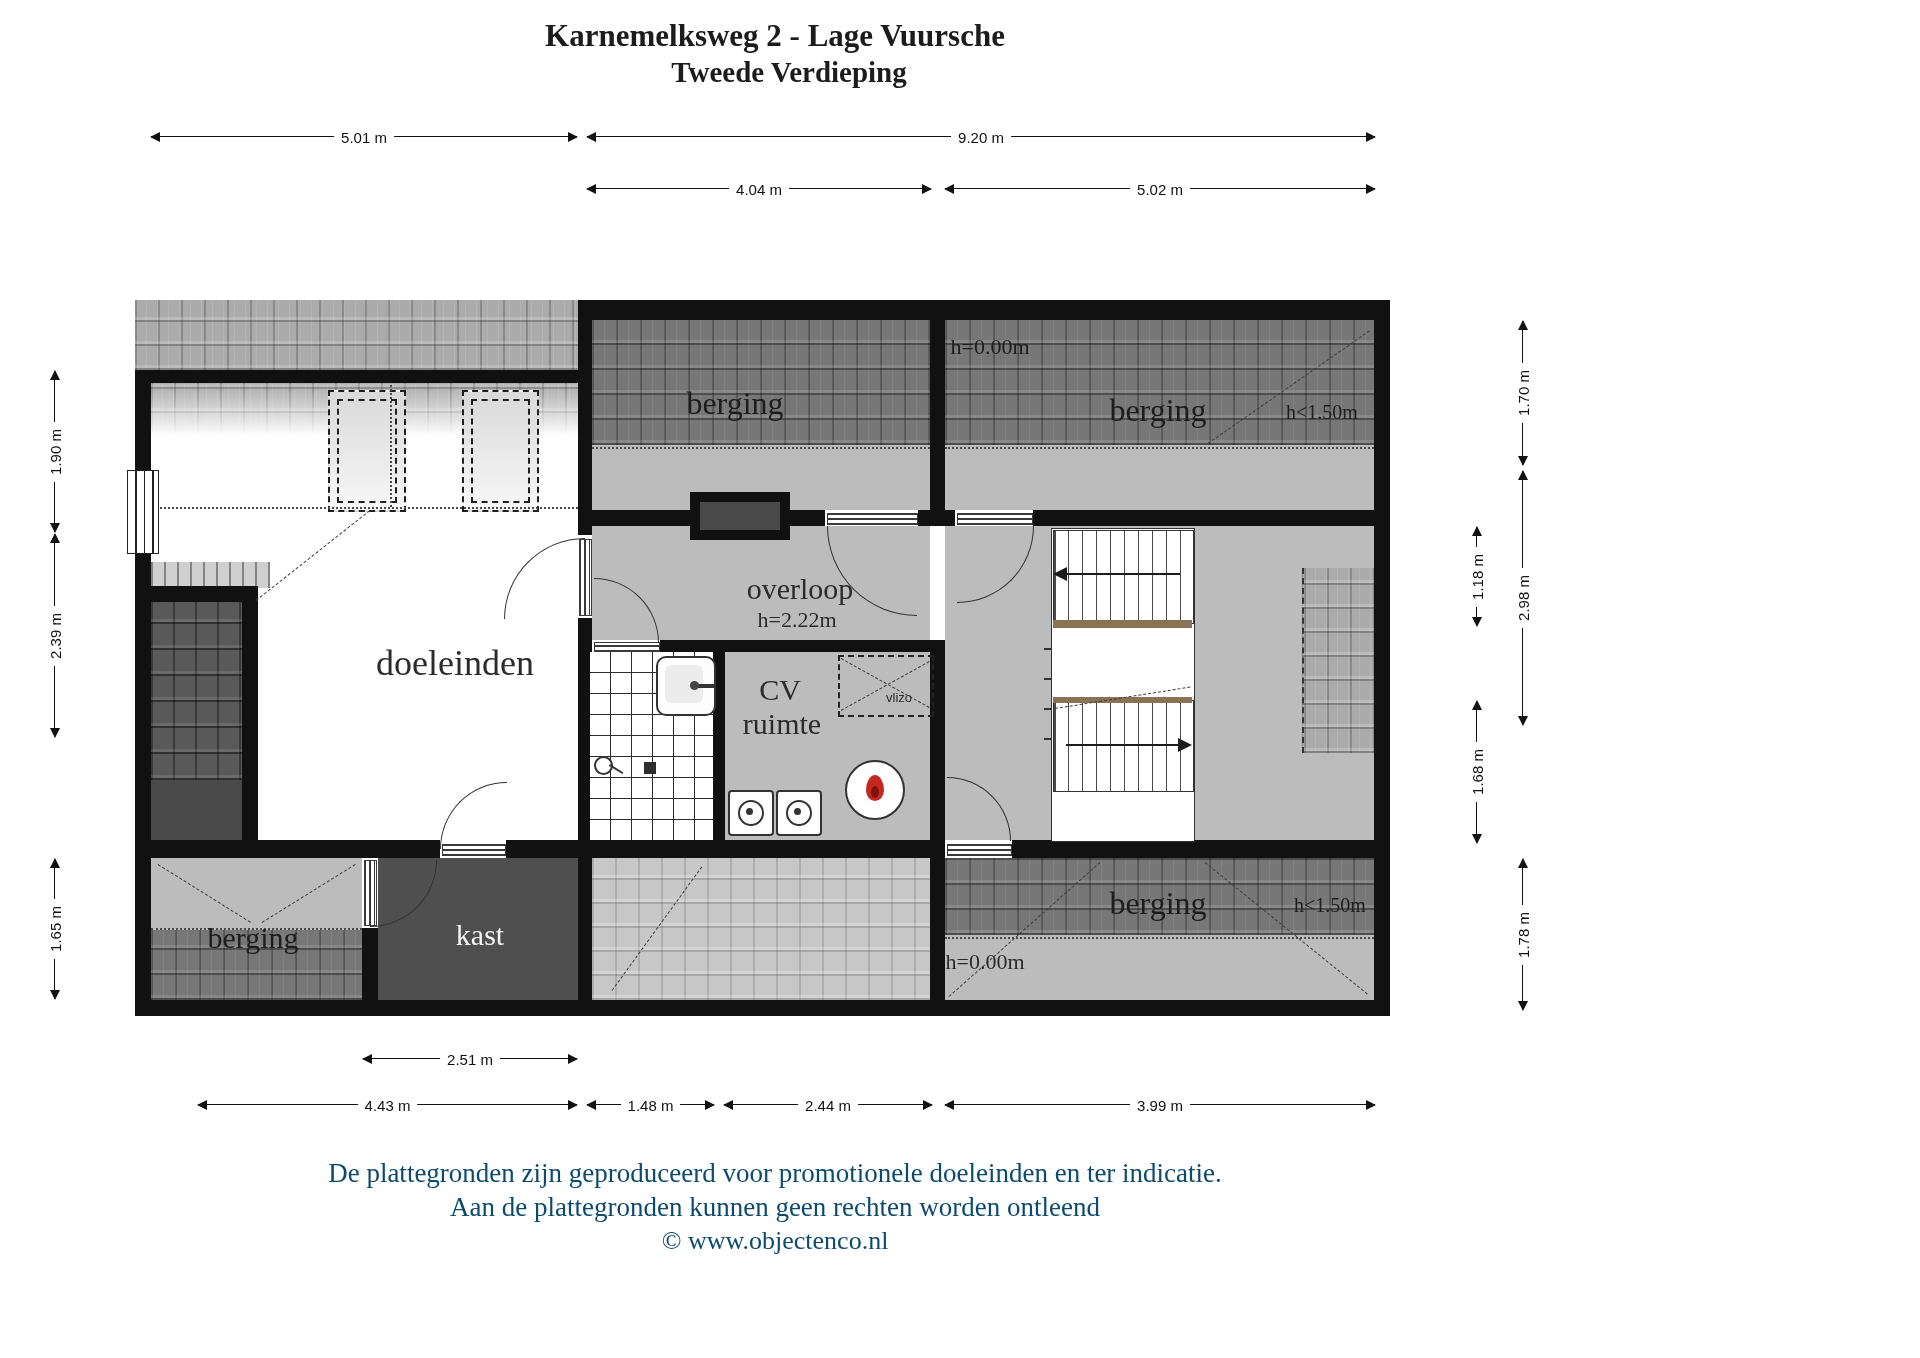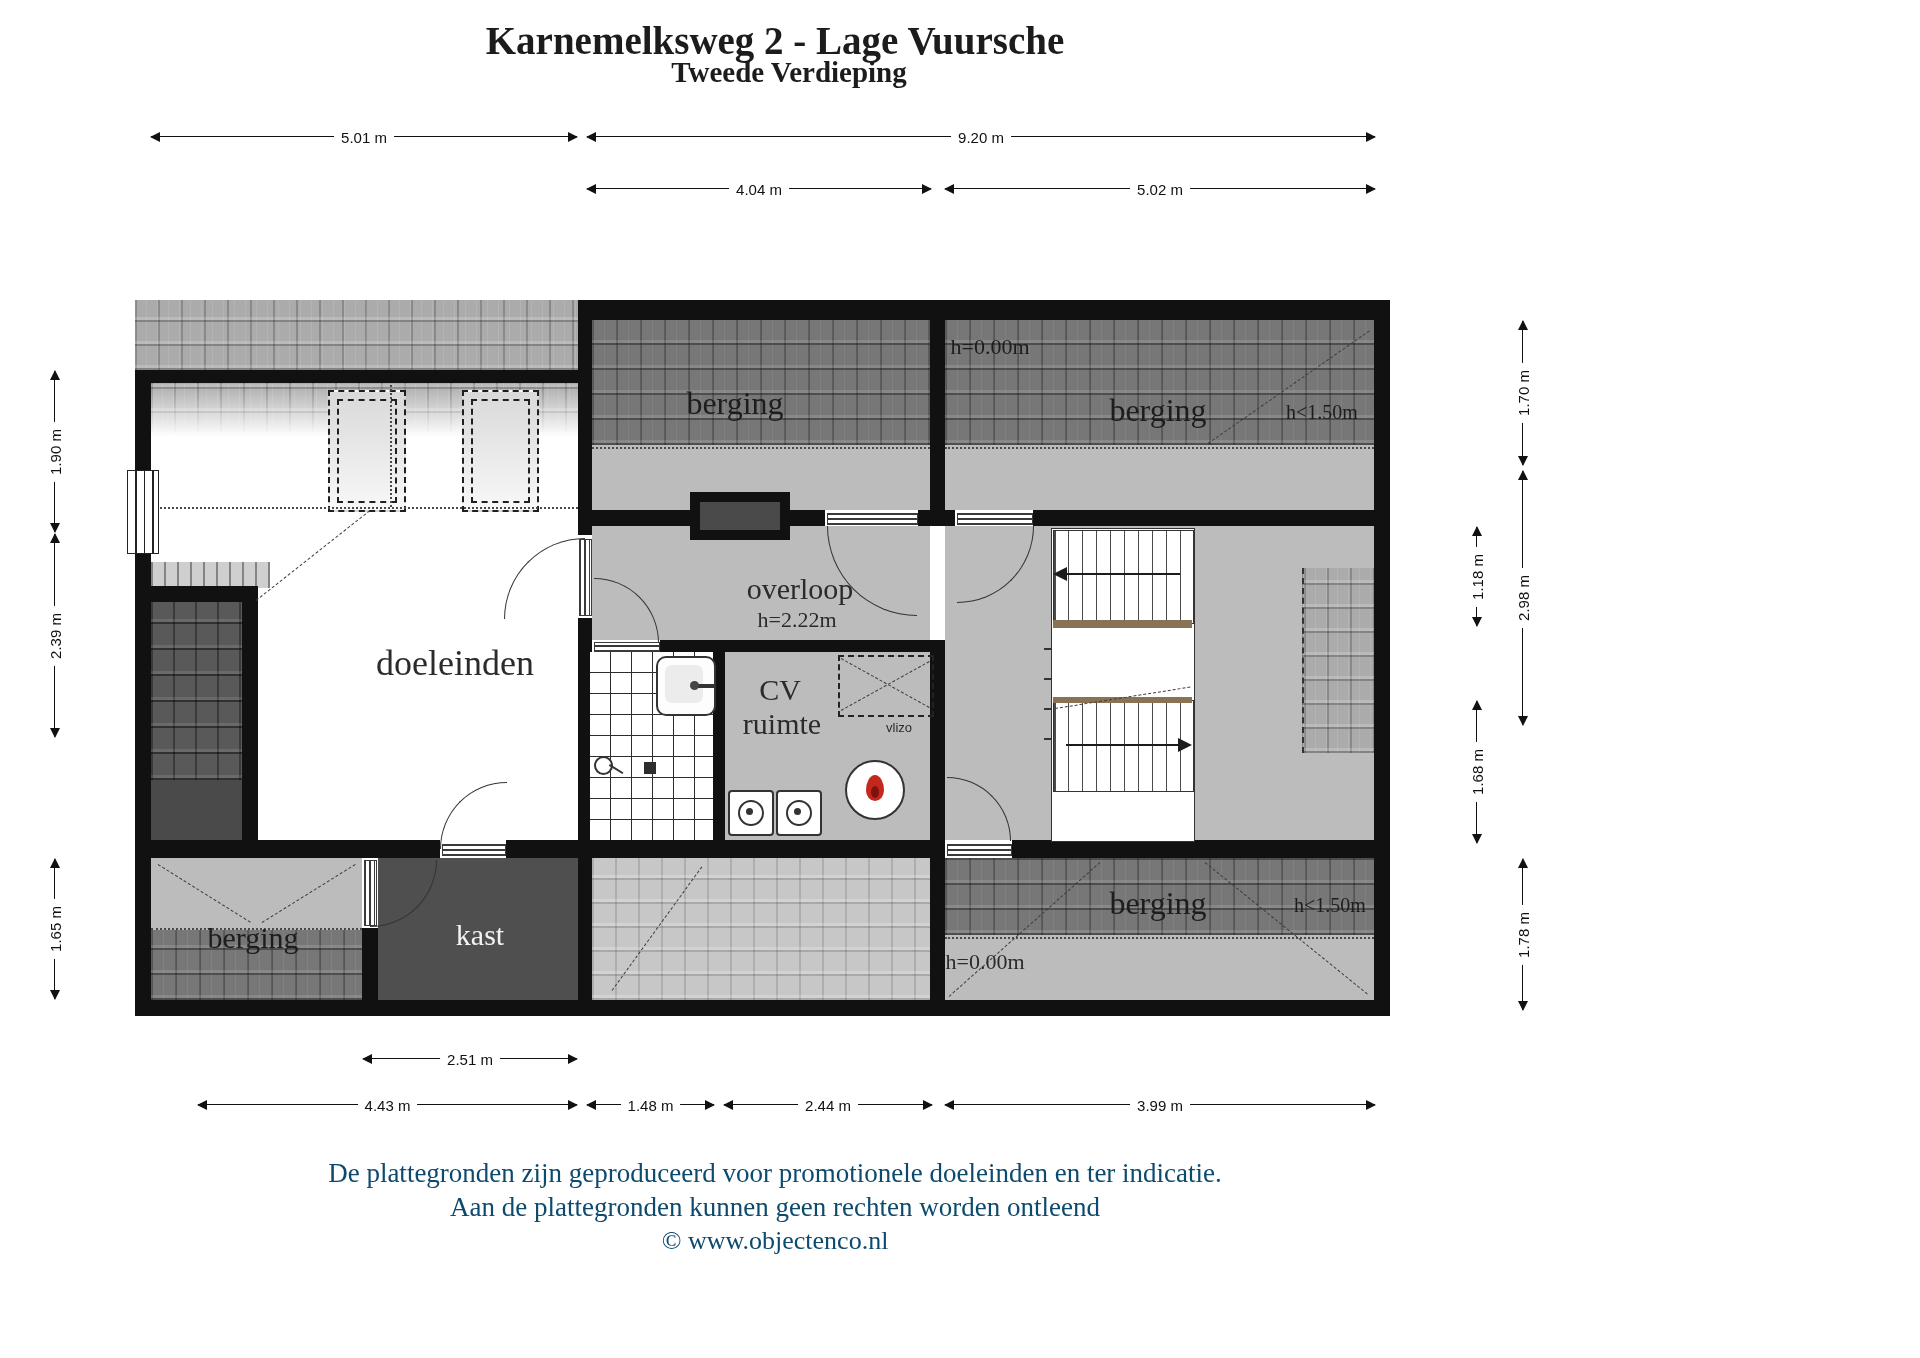--- a/index.html
+++ b/index.html
@@ -84,21 +84,21 @@
   .title{position:absolute;width:1550px;left:0;text-align:center;
      font-family:"Liberation Serif",serif;font-weight:bold;color:#1c1c1c;}
   .footer{position:absolute;width:1550px;left:0;text-align:center;
      font-family:"Liberation Serif",serif;color:#0c4a6e;}
 </style>
 </head>
 <body>
 
 <div id="stage">
 
-  <div class="title" style="top:18px;font-size:39px;">Karnemelksweg 2 - Lage Vuursche</div>
+  <div class="title" style="top:18px;font-size:31px;">Karnemelksweg 2 - Lage Vuursche</div>
   <div class="title" style="top:56px;font-size:29px;padding-left:14px;">Tweede Verdieping</div>
 
   <div class="dimh" style="left:150px;top:130px;width:428px;">
     <span class="ah l"></span>
       <span class="dline"></span>
     <span class="dlbl">5.01 m</span>
     <span class="ah r"></span>
   </div>
   <div class="dimh" style="left:586px;top:130px;width:790px;">
     <span class="ah l"></span>
@@ -220,21 +220,21 @@
     <div class="abs" style="left:32px;top:23px;width:9px;height:9px;background:#444;border-radius:50%;"></div>
   </div>
 
   <div class="abs" style="left:594px;top:756px;width:15px;height:15px;border:2.2px solid #333;border-radius:50%;background:#fff;"></div>
   <div class="abs" style="left:608px;top:768px;width:16px;height:2.4px;background:#333;transform:rotate(32deg);"></div>
   <div class="abs" style="left:644px;top:762px;width:12px;height:12px;background:#2d2d2d;"></div>
 
   <div class="abs" style="left:838px;top:655px;width:92px;height:58px;border:2.2px dashed #222;"></div>
   <div class="dashL" style="left:841px;top:658px;width:101px;transform:rotate(29deg);"></div>
   <div class="dashL" style="left:841px;top:710px;width:101px;transform:rotate(-29deg);"></div>
-  <div class="lbl" style="left:899px;top:697px;font-size:13px;font-family:'Liberation Sans',sans-serif;margin-top:30px;">vlizo</div>
+  <div class="lbl" style="left:899px;top:697px;font-size:13px;font-family:'Liberation Sans',sans-serif;">vlizo</div>
 
   <div class="abs" style="left:728px;top:790px;width:42px;height:42px;background:#fff;border:2px solid #333;border-radius:4px;">
     <div class="abs" style="left:8px;top:8px;width:22px;height:22px;border:2px solid #333;border-radius:50%;"></div>
     <div class="abs" style="left:16px;top:16px;width:7px;height:7px;background:#333;border-radius:50%;"></div>
   </div>
   <div class="abs" style="left:776px;top:790px;width:42px;height:42px;background:#fff;border:2px solid #333;border-radius:4px;">
     <div class="abs" style="left:8px;top:8px;width:22px;height:22px;border:2px solid #333;border-radius:50%;"></div>
     <div class="abs" style="left:16px;top:16px;width:7px;height:7px;background:#333;border-radius:50%;"></div>
   </div>
 

